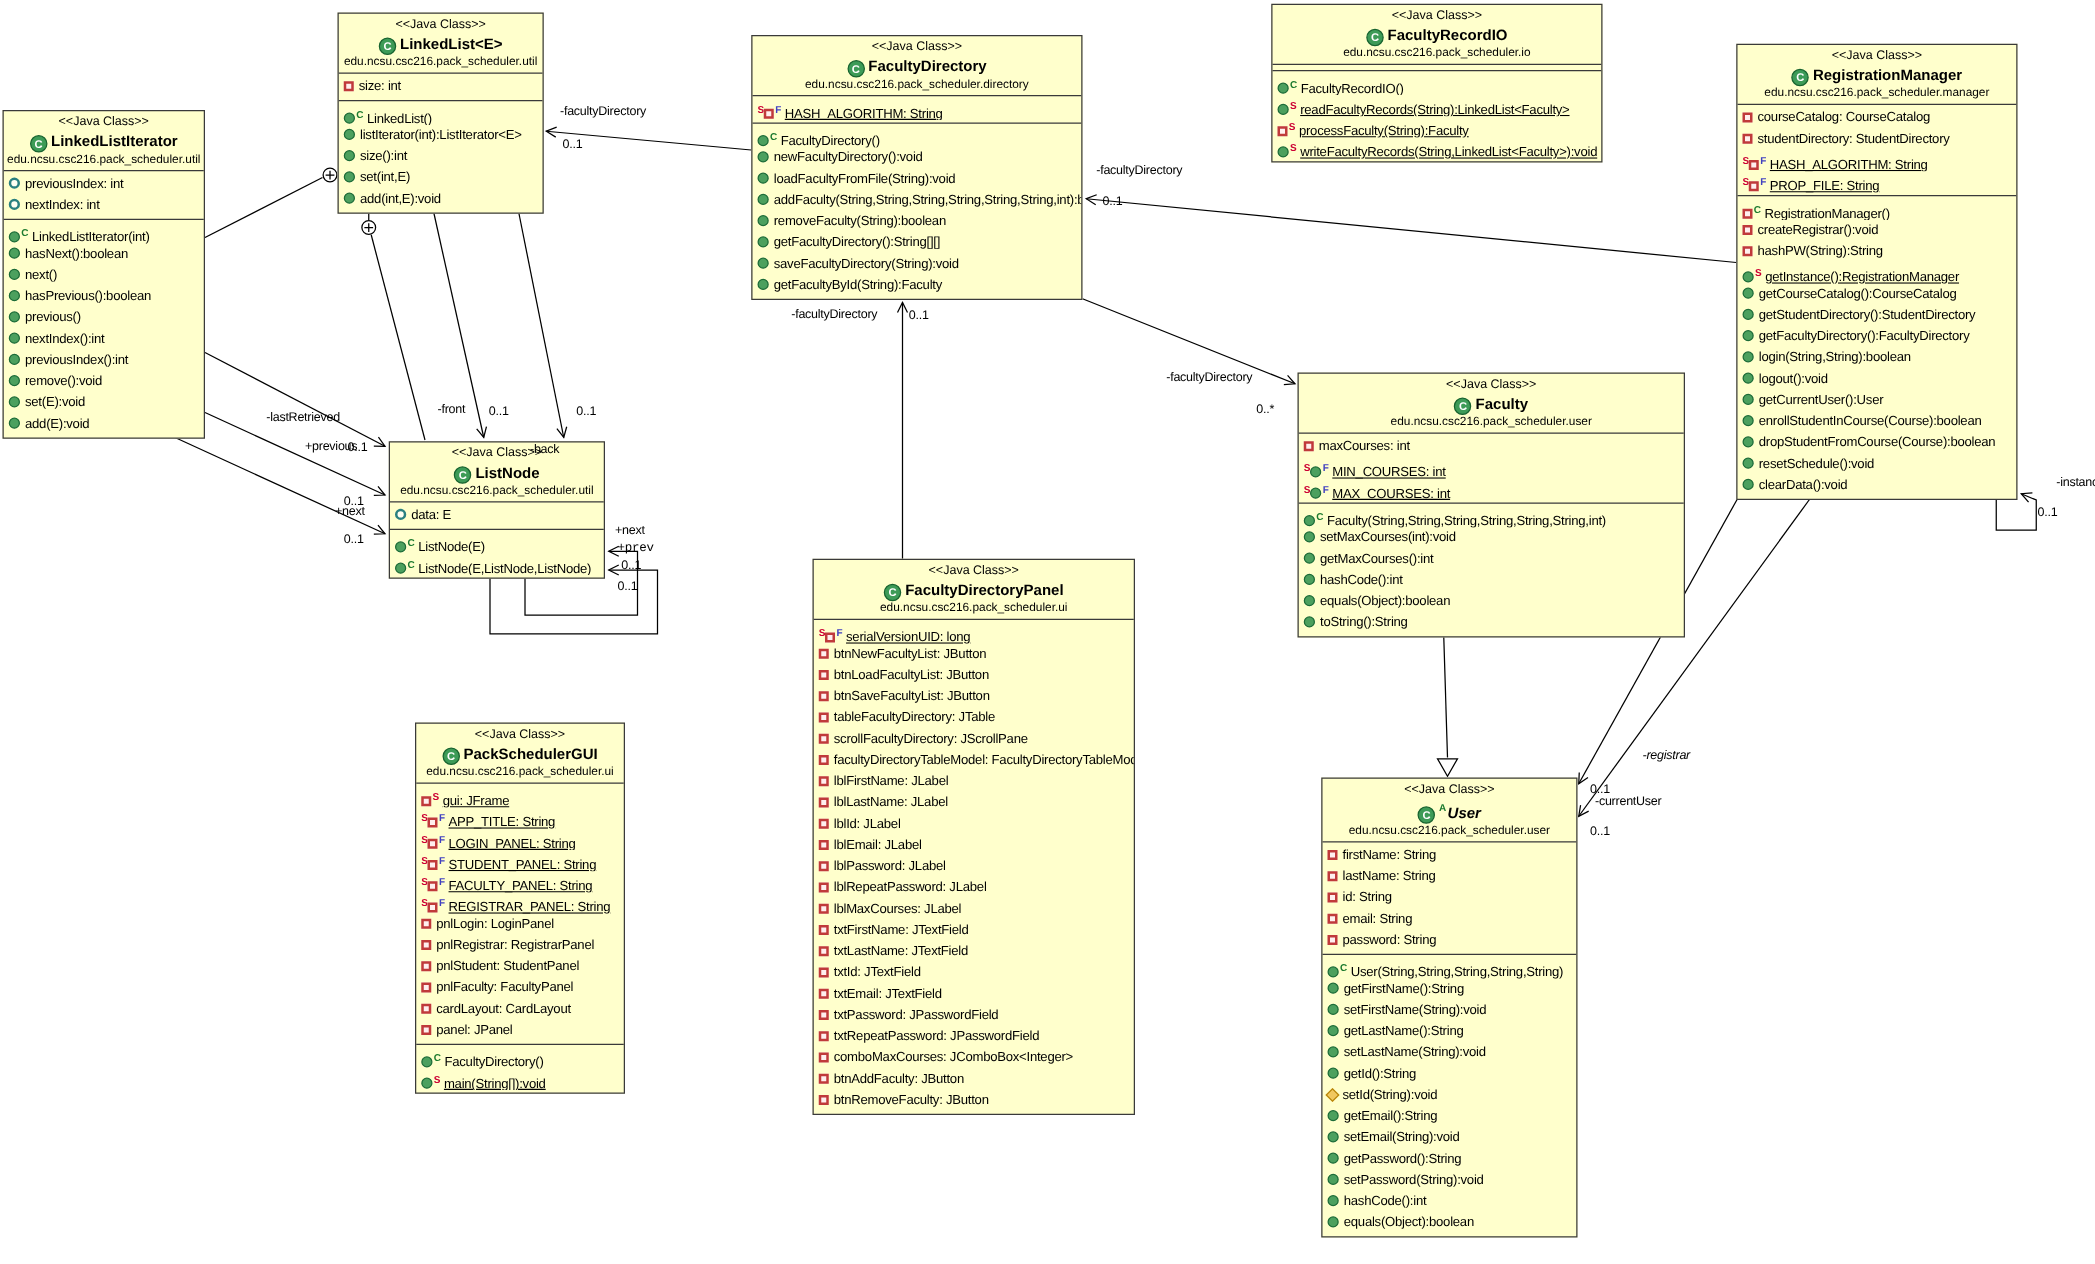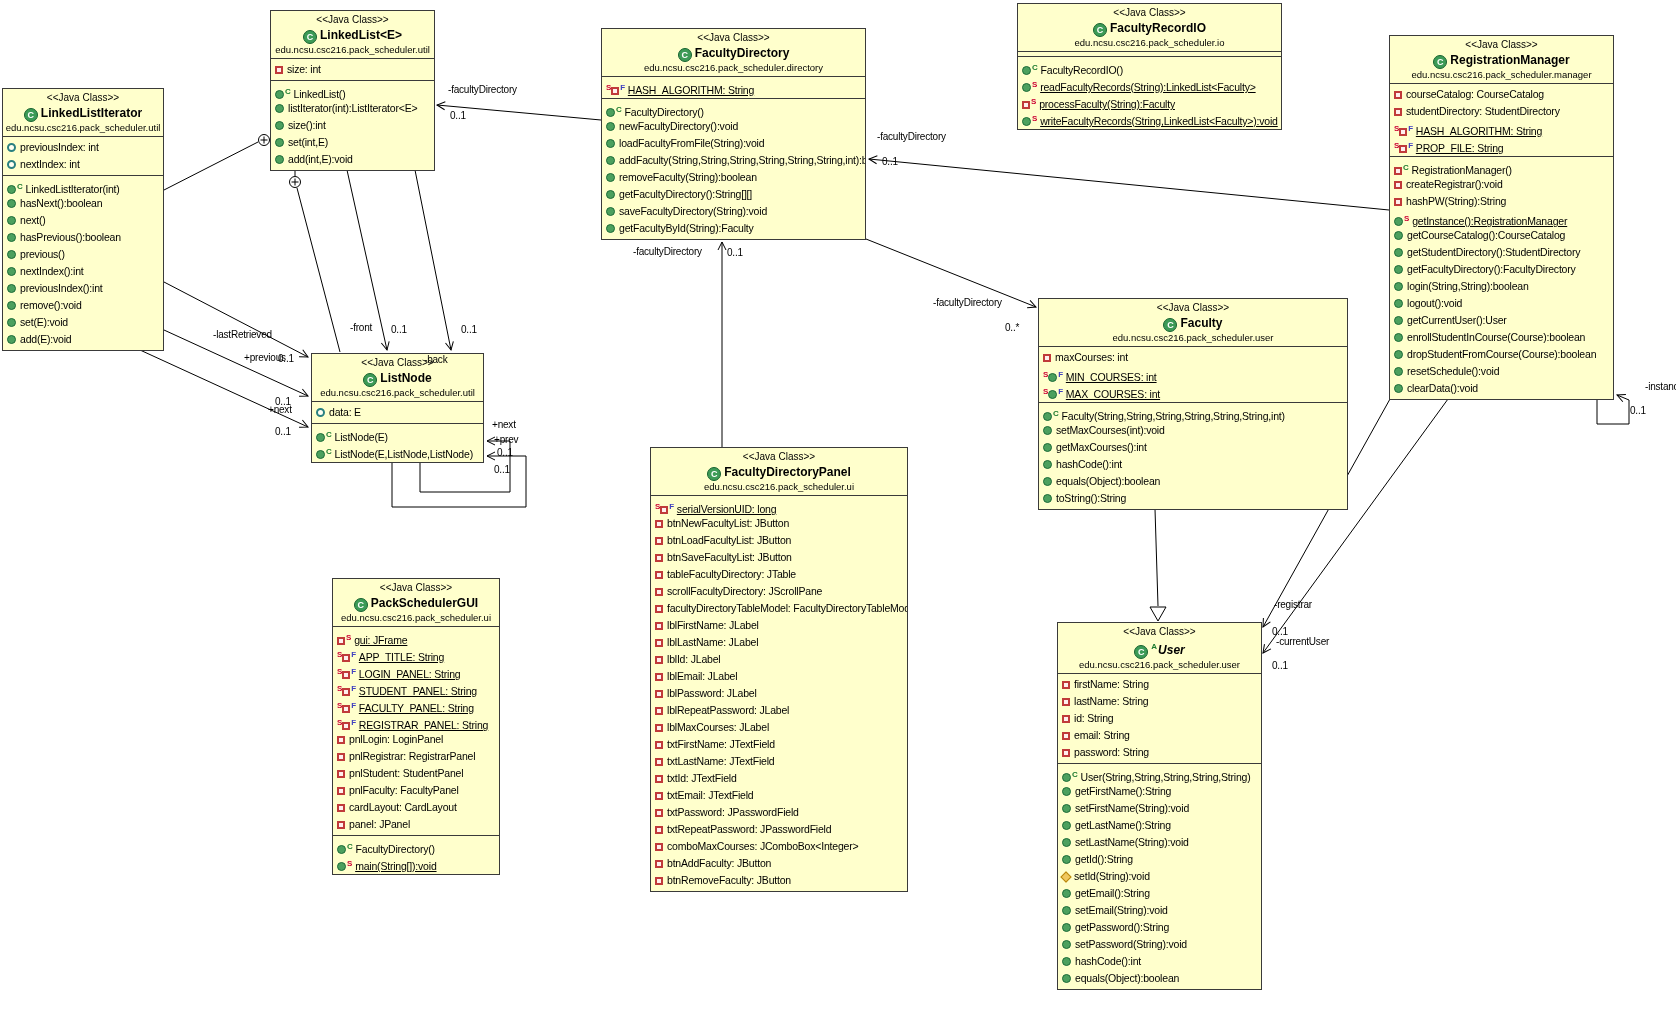--- a/index.html
+++ b/index.html
@@ -288,22 +288,22 @@
     <div class="edge-label" style="left: 278px; top: 353px;">0..1</div>
     <div class="edge-label" style="left: 244px; top: 352px;">+previous</div>
     <div class="edge-label" style="left: 275px; top: 396px;">0..1</div>
     <div class="edge-label" style="left: 268px; top: 404px;">+next</div>
     <div class="edge-label" style="left: 275px; top: 426px;">0..1</div>
     <div class="edge-label" style="left: 350px; top: 322px;">-front</div>
     <div class="edge-label" style="left: 391px; top: 324px;">0..1</div>
     <div class="edge-label" style="left: 424px; top: 322px; margin-top: 32px;">-back</div>
     <div class="edge-label" style="left: 461px; top: 324px;">0..1</div>
     <div class="edge-label" style="left: 492px; top: 419px;">+next</div>
-    <div class="edge-label" style="left: 494px; top: 434px;">+prev</div>
+    <div class="edge-label" style="left: 494px; top: 434px; font-family: Liberation Mono, monospace;">+prev</div>
     <div class="edge-label" style="left: 497px; top: 447px;">0..1</div>
     <div class="edge-label" style="left: 494px; top: 464px;">0..1</div>
     <div class="edge-label" style="left: 1626px; top: 381px; margin-left: 19px;">-instance</div>
     <div class="edge-label" style="left: 1630px; top: 405px;">0..1</div>
-    <div class="edge-label" style="left: 1274px; top: 599px;">-registrar</div>
+    <div class="edge-label" style="left: 1314px; top: 599px; font-style: italic;">-registrar</div>
     <div class="edge-label" style="left: 1272px; top: 626px;">0..1</div>
     <div class="edge-label" style="left: 1276px; top: 636px;">-currentUser</div>
     <div class="edge-label" style="left: 1272px; top: 660px;">0..1</div>
   </div>
 
 </body></html>

